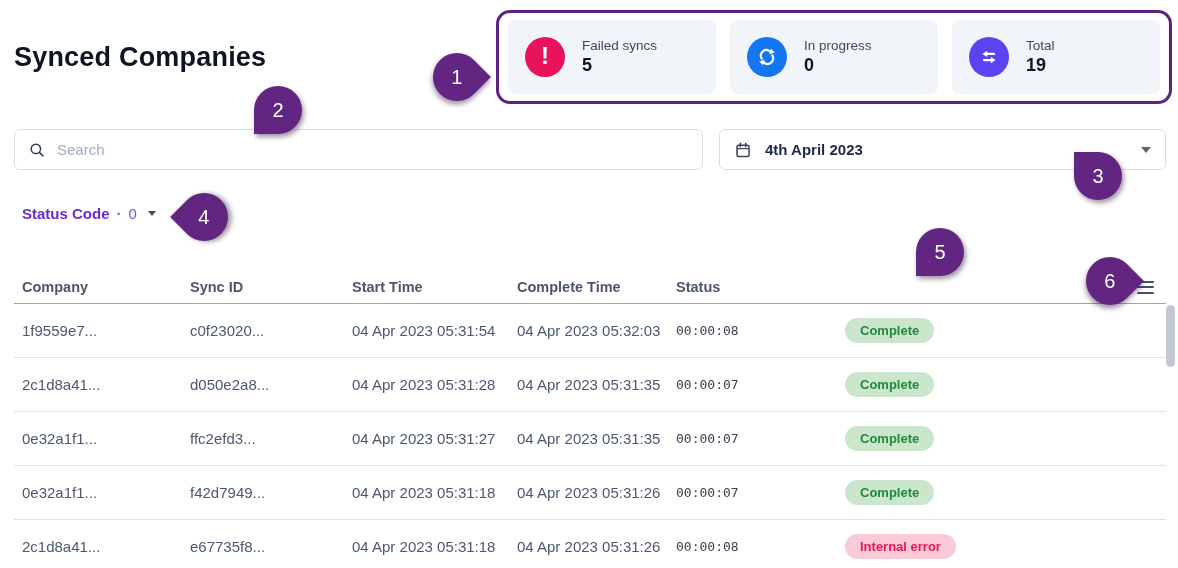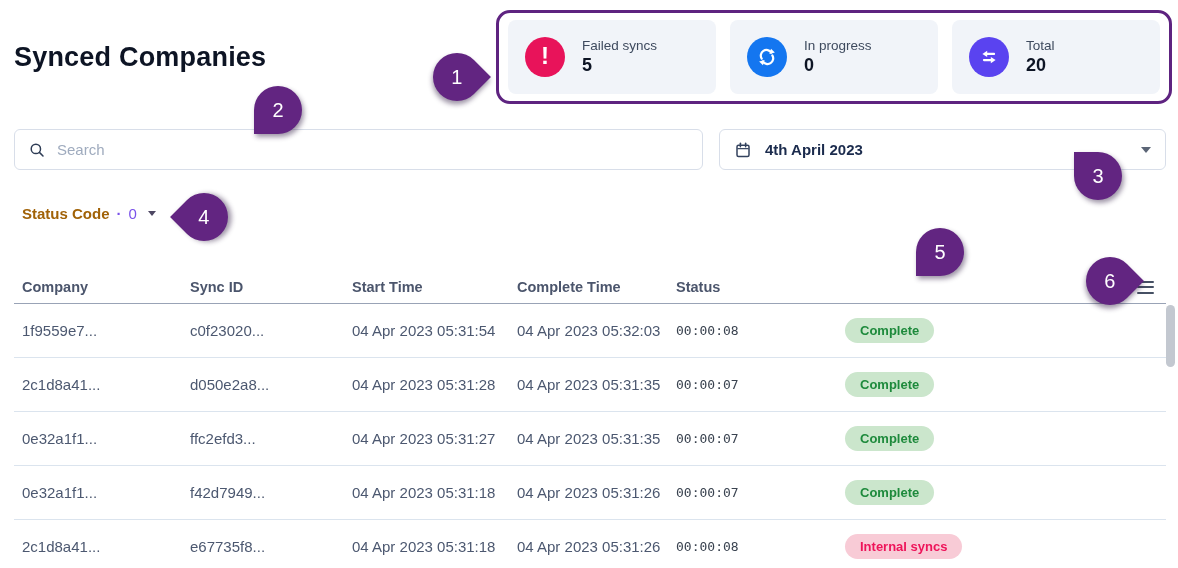--- a/index.html
+++ b/index.html
@@ -32,21 +32,21 @@
   .search input::placeholder { color:#9fabbe; }
 
   
   .datebox { position:absolute; left:719px; top:129px; width:447px; height:41px;
     border:1px solid #d8dee9; border-radius:6px; display:flex; align-items:center; padding:0 14px; gap:13px; background:#fff; cursor:pointer; }
   .date-value { font-size:15px; font-weight:700; color:#1b2b4d; }
   .caret { margin-left:auto; width:0; height:0; border-left:5px solid transparent; border-right:5px solid transparent; border-top:6px solid #5b6576; }
 
   
   .statuscode { position:absolute; left:22px; top:205px; display:flex; align-items:center; gap:7px; cursor:pointer; }
-  .sc-label { font-size:15px; font-weight:700; color:#a16207;text-align:right; }
+  .sc-label { font-size:15px; font-weight:700; color:#6d28d9;text-align:right; }
   .sc-sep { font-size:15px; font-weight:700; color:#7a52ea; }
   .sc-value { font-size:15px; font-weight:400; color:#7a52ea; }
   .sc-caret { width:0; height:0; border-left:4.5px solid transparent; border-right:4.5px solid transparent; border-top:5.5px solid #4e4763; margin-left:4px; }
 
   
   .table { position:absolute; left:14px; top:263px; width:1152px; }
   .thead { display:flex; align-items:center; height:33px; padding-left:8px; border-bottom:1px solid #99a3b6;margin-top:8px; }
   .th { font-size:14.5px; font-weight:700; color:#4b556c; }
   .c1{width:168px;} .c2{width:162px;} .c3{width:165px;} .c4{width:159px;} .c5{width:169px;} .c6{flex:1;}
   .menu-icon { width:17px; display:flex; flex-direction:column; gap:3.5px; margin-right:12px; cursor:pointer; }
@@ -116,21 +116,21 @@
       <div class="stat-icon indigo">
         <svg width="22" height="22" viewBox="0 0 24 24">
           <line x1="17.5" y1="8.6" x2="9" y2="8.6" stroke="#fff" stroke-width="2.4" stroke-linecap="round"></line>
           <polygon points="10,5.2 4.8,8.6 10,12.0" fill="#fff"></polygon>
           <line x1="6.5" y1="15.4" x2="15" y2="15.4" stroke="#fff" stroke-width="2.4" stroke-linecap="round"></line>
           <polygon points="14,12.0 19.2,15.4 14,18.8" fill="#fff"></polygon>
         </svg>
       </div>
       <div class="stat-text">
         <div class="stat-label">Total</div>
-        <div class="stat-value">20</div>
+        <div class="stat-value">19</div>
       </div>
     </div>
   </div>
 
   <div class="search">
     <svg width="18" height="18" viewBox="0 0 24 24">
       <circle cx="10.5" cy="10.5" r="6.2" stroke="#2e3c55" stroke-width="2" fill="none"></circle>
       <line x1="15.2" y1="15.2" x2="20" y2="20" stroke="#2e3c55" stroke-width="2" stroke-linecap="round"></line>
     </svg>
     <input type="text" placeholder="Search" style="">
@@ -203,21 +203,21 @@
       <div class="td c5 mono">00:00:07</div>
       <div class="td c6"><span class="pill ok">Complete</span></div>
     </div>
 
     <div class="tr">
       <div class="td c1">2c1d8a41...</div>
       <div class="td c2">e67735f8...</div>
       <div class="td c3">04 Apr 2023  05:31:18</div>
       <div class="td c4">04 Apr 2023  05:31:26</div>
       <div class="td c5 mono">00:00:08</div>
-      <div class="td c6"><span class="pill err">Internal syncs</span></div>
+      <div class="td c6"><span class="pill err">Internal error</span></div>
     </div>
   </div>
 
   <div class="scroll-thumb"></div>
 
   <div class="badge tip-br b1">
       <span>1</span>
     </div>
   <div class="badge tip-bl b2">
       <span>2</span>

